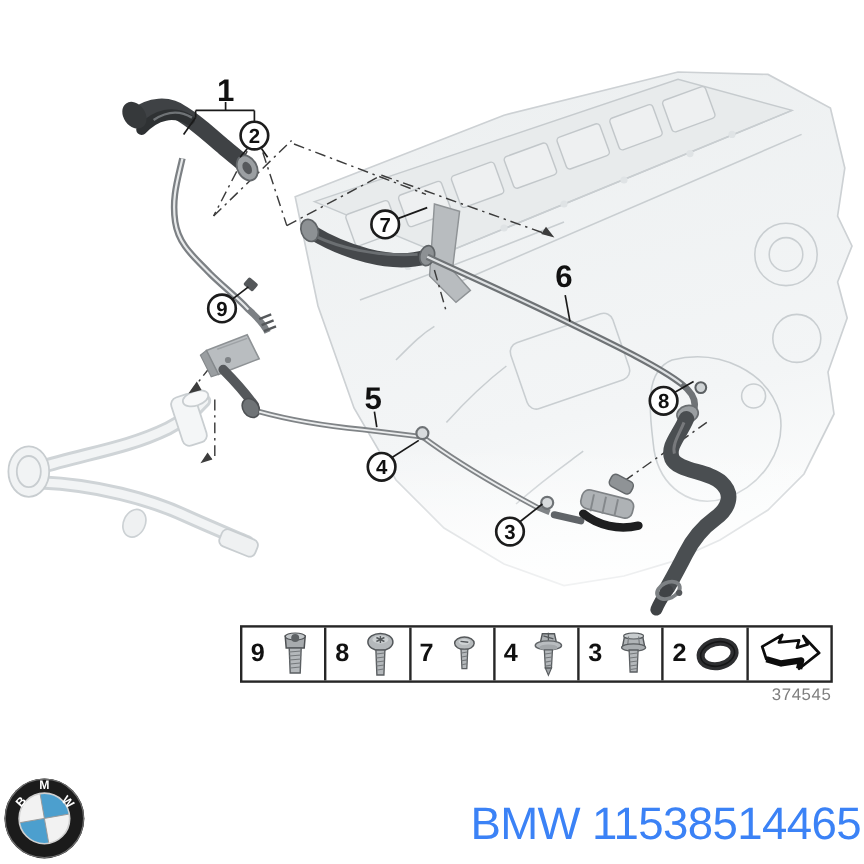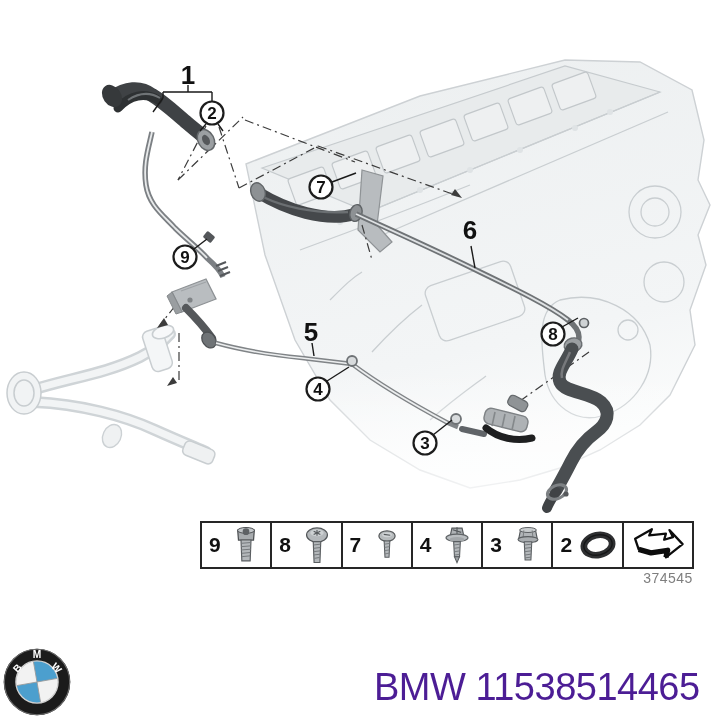--- a/index.html
+++ b/index.html
@@ -11,21 +11,21 @@
           display:flex;border:2px solid #262626;box-sizing:border-box;background:#fff;}
   .legend-cell{flex:1 1 0;display:flex;align-items:center;border-right:2px solid #262626;
                box-sizing:border-box;overflow:hidden;}
   .legend-cell:last-child{border-right:none;}
   .legend-num{font-size:21px;font-weight:bold;color:#111;margin:0 2px 2px 7px;line-height:1;}
   .legend-icon{flex:1;display:flex;justify-content:center;align-items:center;}
   .diagram-number{position:absolute;top:570px;left:640px;width:56px;text-align:center;
                   font-size:14px;color:#7e7e7e;letter-spacing:.5px;}
   
   .bmw-logo{position:absolute;left:3px;top:648px;}
-  .part-number{position:absolute;left:374px;top:666px;font-size:38px;color:#4c1d95;
+  .part-number{position:absolute;left:392px;top:666px;font-size:38px;color:#3b82f6;
                letter-spacing:-.5px;white-space:nowrap;}
   text.callout-num{font:bold 17px "Liberation Sans",sans-serif;fill:#111;}
   text.callout-big{font:bold 26px "Liberation Sans",sans-serif;fill:#111;}
 </style>
 </head>
 <body>
 
 <div class="stage">
 
 <svg class="diagram-svg" width="720" height="720" viewBox="0 0 720 720">

